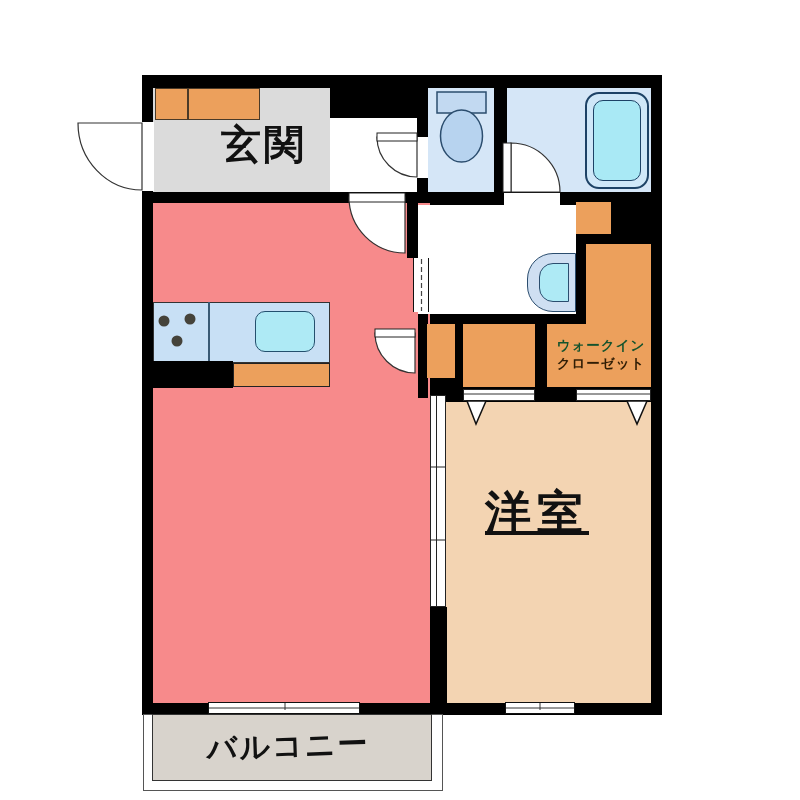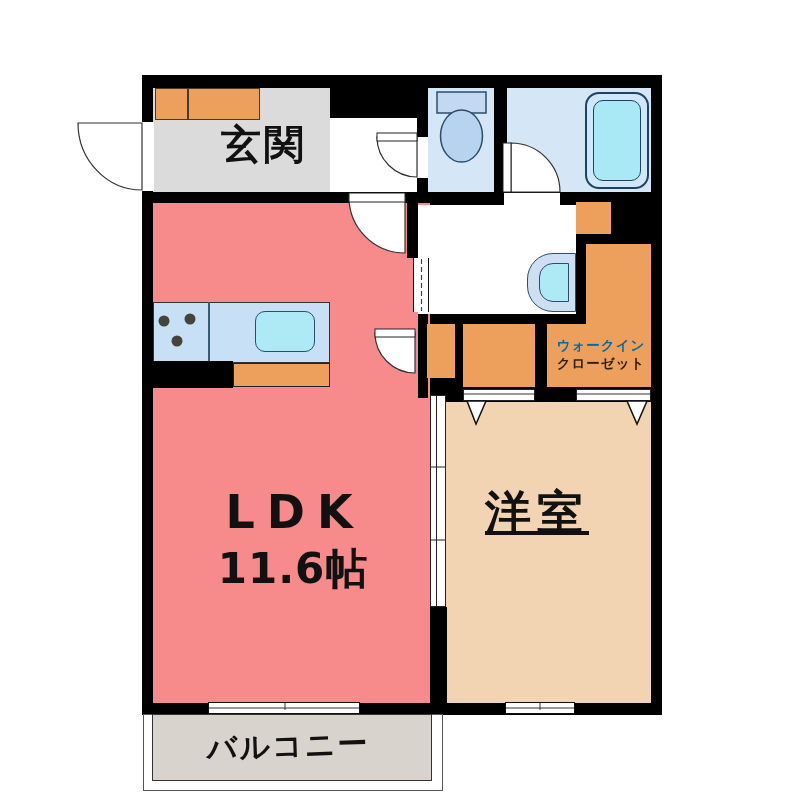--- a/index.html
+++ b/index.html
@@ -117,23 +117,21 @@
       <line x1="506" y1="708" x2="574" y2="708"></line>
       <line x1="540" y1="703" x2="540" y2="710"></line>
     </g>
 
     <polygon points="467,401 486,401 476,424" fill="#fff" stroke="#111" stroke-width="1.5"></polygon>
     <polygon points="627,401 647,401 637,424" fill="#fff" stroke="#111" stroke-width="1.5"></polygon>
   </svg>
 
   <div class="txt" style="left:252px;top:144px;font-size:40px;letter-spacing:3px;margin-left:12px;">玄関</div>
 
-  <div class="txt" style="left:295px;top:512px;font-size:46px;letter-spacing:12px;">LDK</div>
-  <div class="txt" style="left:293px;top:569px;font-size:42px;letter-spacing:1px;">11.6帖</div>
 
   <div class="txt" style="left:537px;top:512px;font-size:46px;letter-spacing:6px;text-decoration:underline;">洋室</div>
 
-  <div class="txt" style="left:601px;top:346px;font-size:13.5px;color:#0369a1;letter-spacing:1px;">ウォークイン</div>
+  <div class="txt" style="left:601px;top:346px;font-size:13.5px;color:#14532d;letter-spacing:1px;">ウォークイン</div>
   <div class="txt" style="left:601px;top:364px;font-size:13.5px;color:#2f1d05;letter-spacing:1px;text-align:right;">クローゼット</div>
 
   <div class="txt" style="left:288px;top:746px;font-size:30px;letter-spacing:2px;transform:translate(-50%,-50%) rotate(-2deg);">バルコニー</div>
 
 </div>
 
 </body></html>

